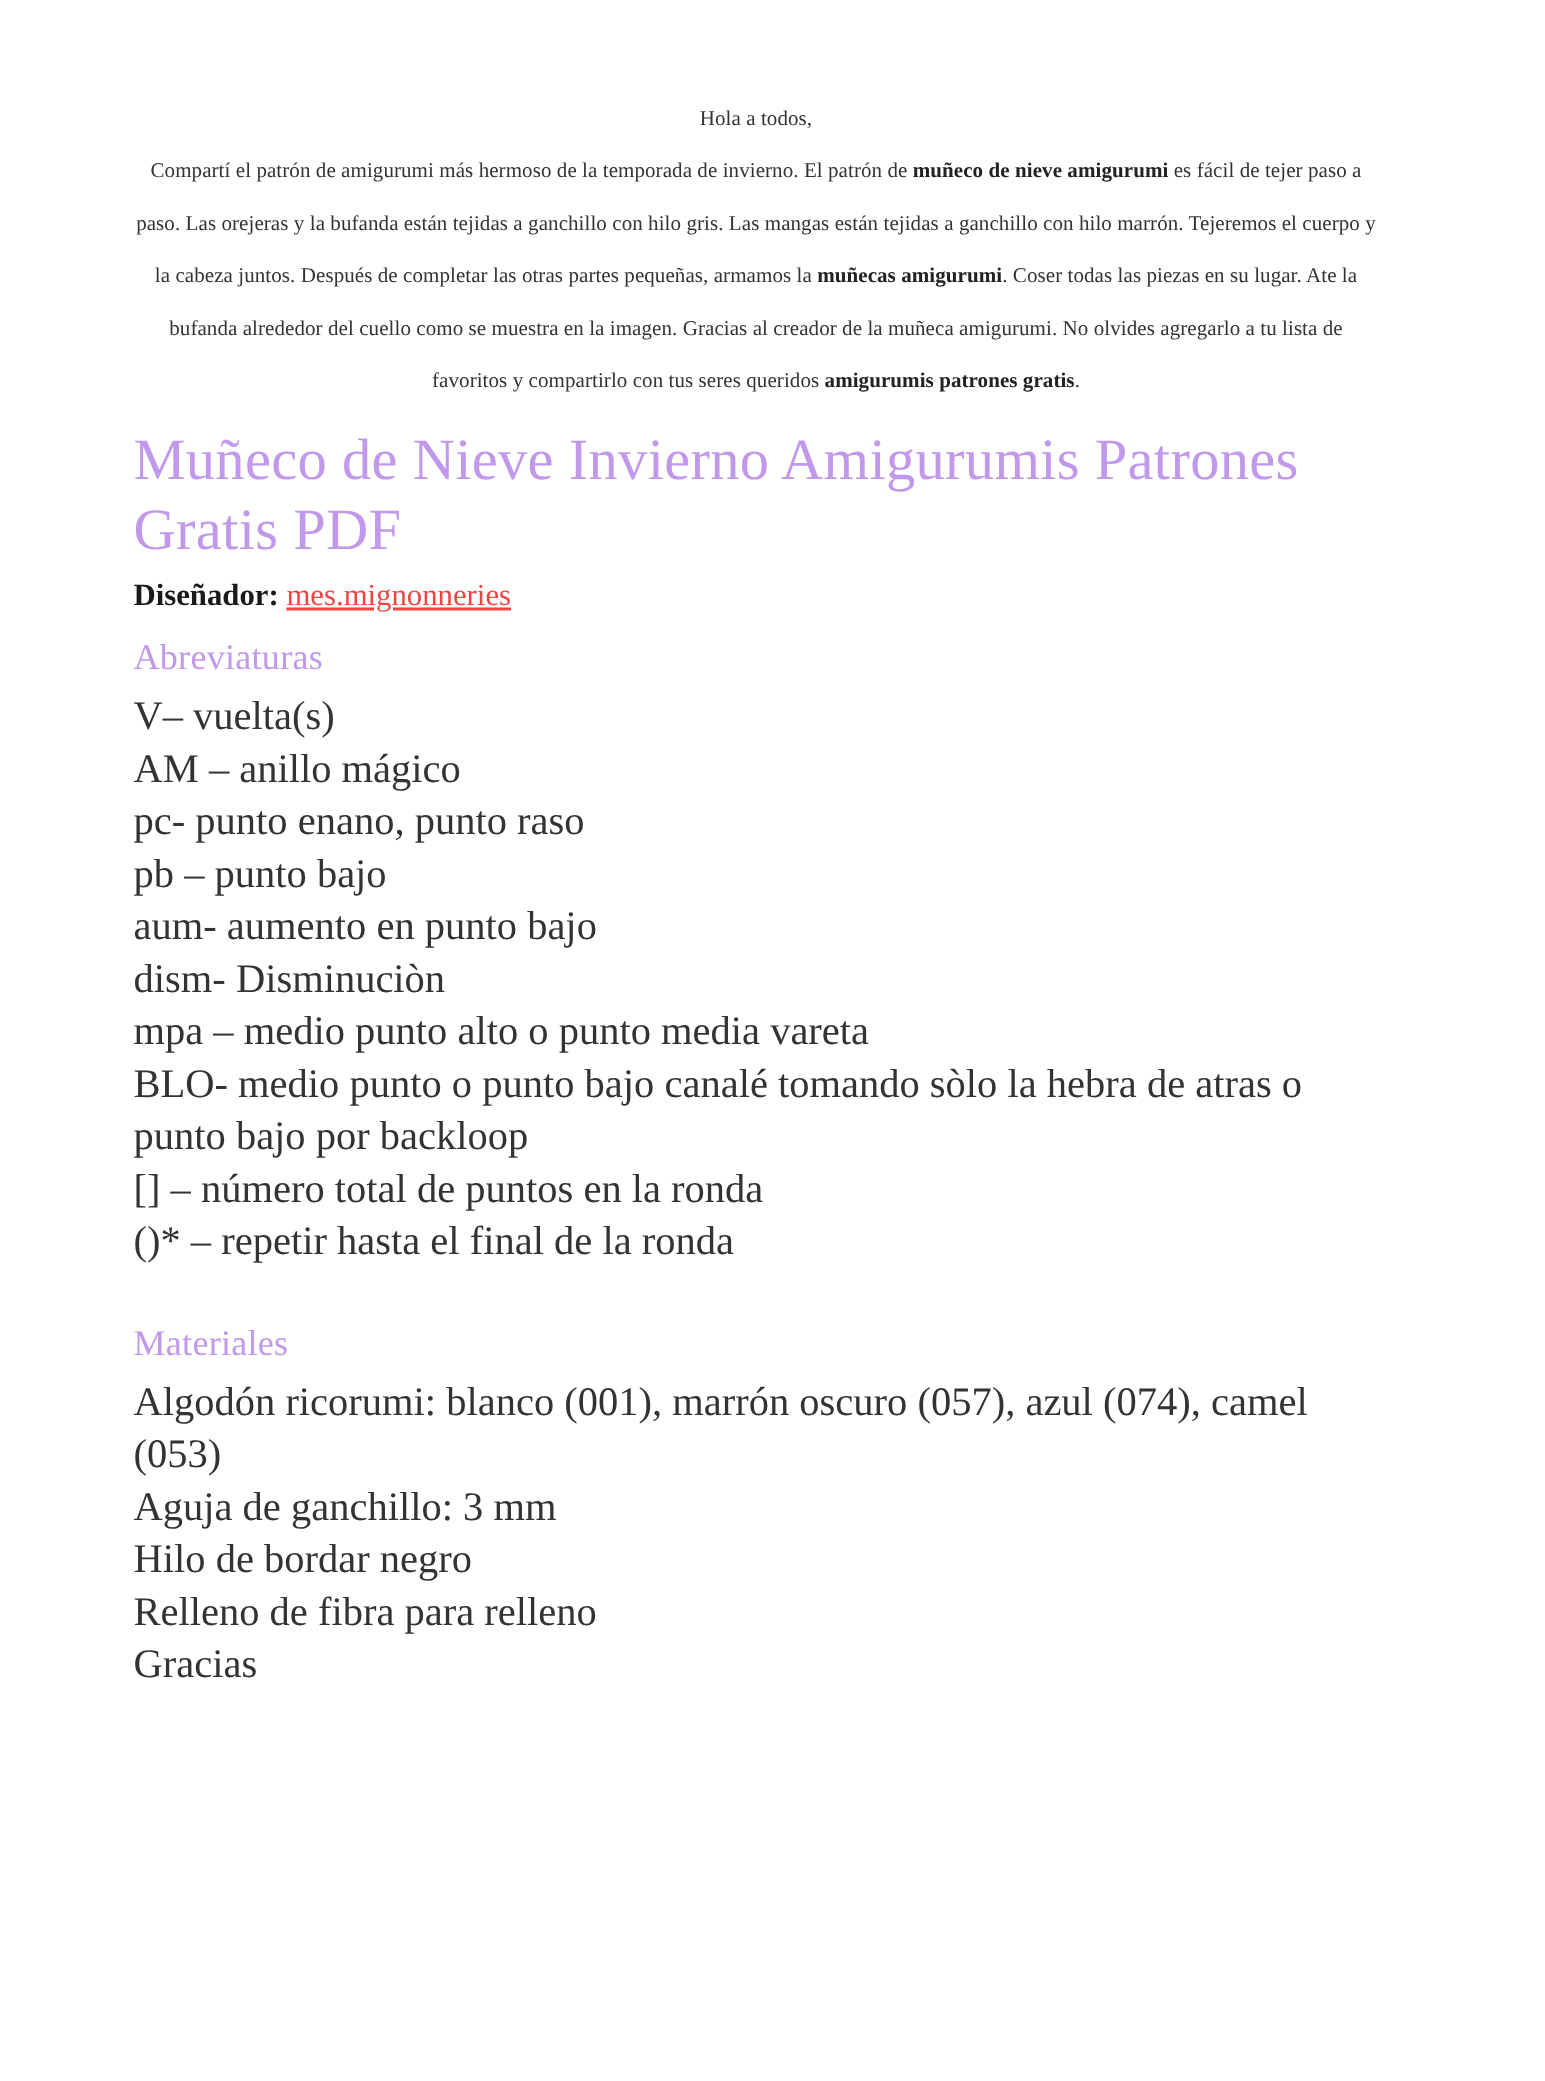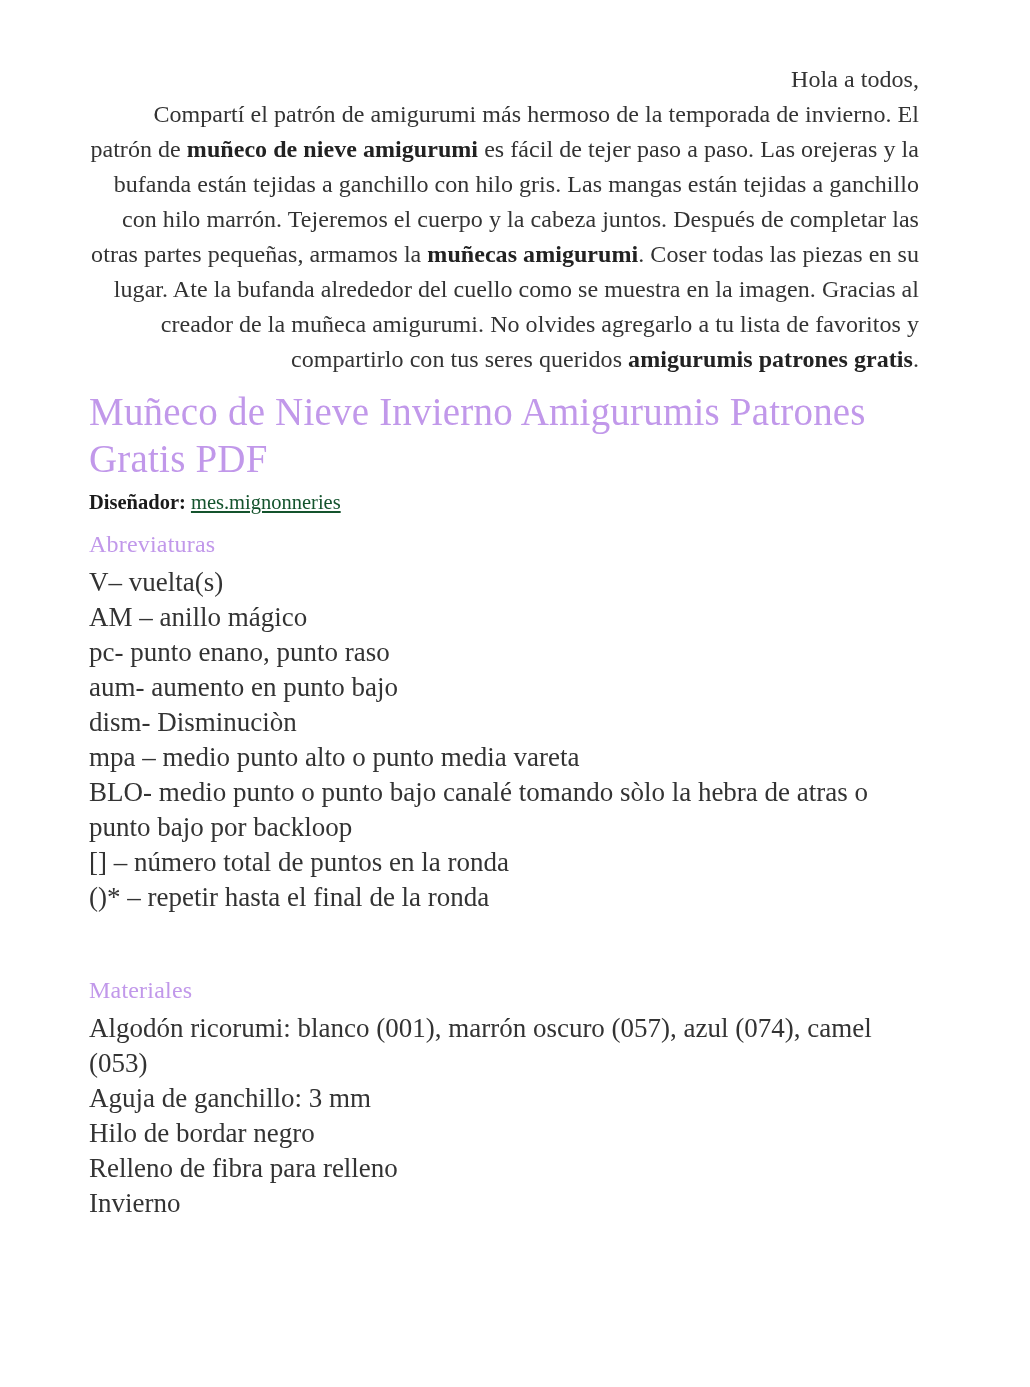--- a/index.html
+++ b/index.html
@@ -27,25 +27,25 @@
   }
   .content {
     position: absolute;
     left: 89px;
     top: 62px;
     width: 830px;
   }
 
   
   .para {
-    font-size: 24px;
+    font-size: 14px;
     line-height: 35px;
     color: #333333;
     margin: 0;
-    text-align: right;
+    text-align: center;
     letter-spacing: 0.05px;
   }
   .para b, .bold {
     font-weight: bold;
     color: #222222;
   }
 
   
   .h-main {
     font-size: 39px;
@@ -57,35 +57,35 @@
   }
   .h-sub {
     font-size: 24px;
     line-height: 38px;
     font-weight: normal;
     color: #c198ea;
     margin: 6px 0 2px 0;
     letter-spacing: 0.2px;
   }
   .h-sub.spaced {
-    margin-top: 56px;
+    margin-top: 32px;
   }
 
   
   .designer-line {
     font-size: 20.5px;
     line-height: 33px;
     margin: 4px 0 0 0;
   }
   .designer-label {
     font-weight: bold;
     color: #1a1a1a;
   }
   .designer-link {
-    color: #14532d;
+    color: #ef4444;
     text-decoration: underline;
     text-underline-offset: 2px;
     cursor: pointer;
   }
 
   
   .line {
     font-size: 27px;
     line-height: 35px;
     color: #333333;
@@ -107,32 +107,33 @@
     <h1 class="h-main">Muñeco de Nieve Invierno Amigurumis Patrones Gratis PDF</h1>
 
     <p class="designer-line"><span class="designer-label">Diseñador:</span> <a class="designer-link" href="#">mes.mignonneries</a></p>
 
     <h2 class="h-sub">Abreviaturas</h2>
 
     <div class="lines-block">
       <p class="line">V– vuelta(s)</p>
       <p class="line">AM – anillo mágico</p>
       <p class="line">pc- punto enano, punto raso</p>
+      <p class="line">pb – punto bajo</p>
       <p class="line">aum- aumento en punto bajo</p>
       <p class="line">dism- Disminuciòn</p>
       <p class="line">mpa – medio punto alto o punto media vareta</p>
       <p class="line">BLO- medio punto o punto bajo canalé tomando sòlo la hebra de atras o punto bajo por backloop</p>
       <p class="line">[] – número total de puntos en la ronda</p>
       <p class="line">()* – repetir hasta el final de la ronda</p>
     </div>
 
     <h2 class="h-sub spaced">Materiales</h2>
 
     <div class="lines-block">
       <p class="line">Algodón ricorumi: blanco (001), marrón oscuro (057), azul (074), camel (053)</p>
       <p class="line">Aguja de ganchillo: 3 mm</p>
       <p class="line">Hilo de bordar negro</p>
       <p class="line">Relleno de fibra para relleno</p>
-      <p class="line">Invierno</p>
+      <p class="line">Gracias</p>
     </div>
 
   </div>
 </div>
 
 </body></html>

